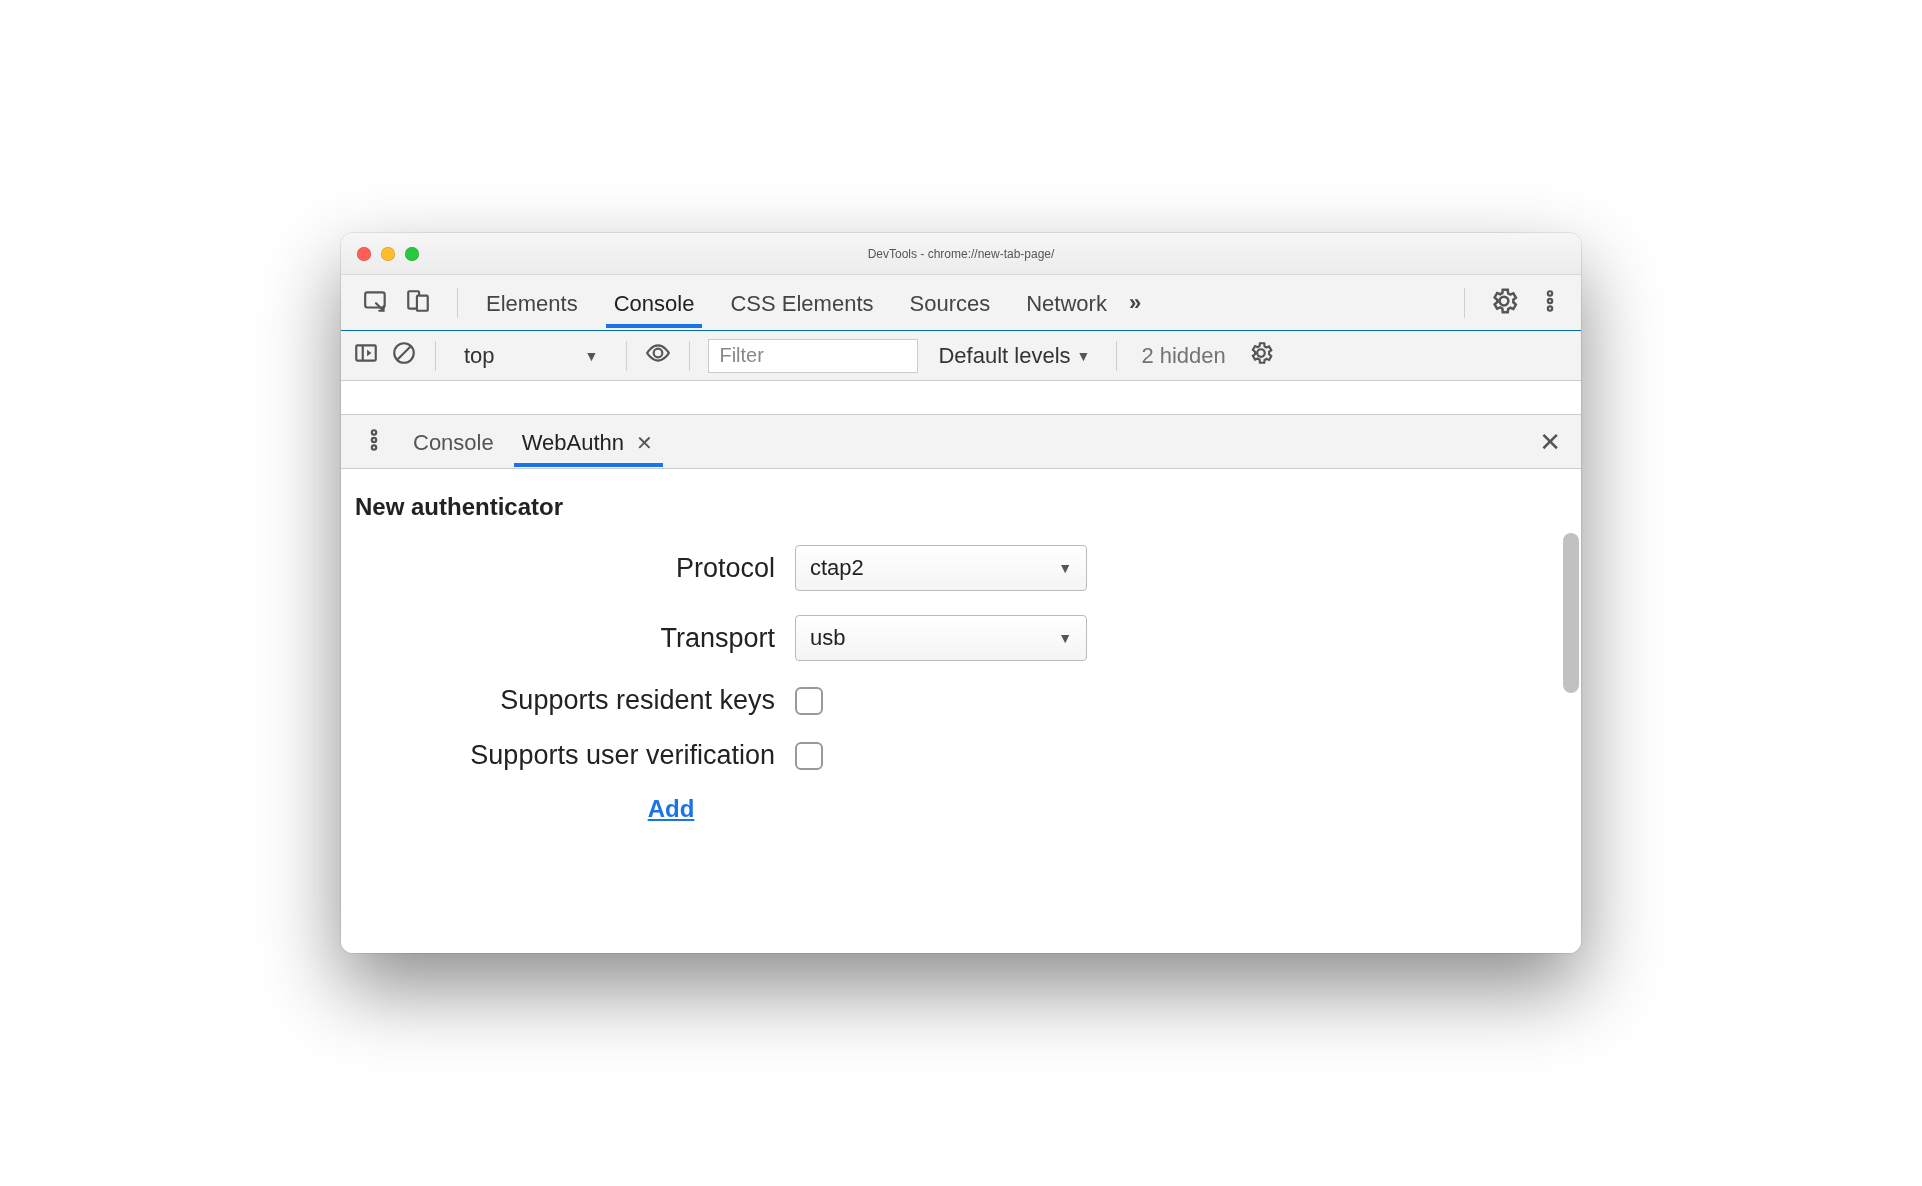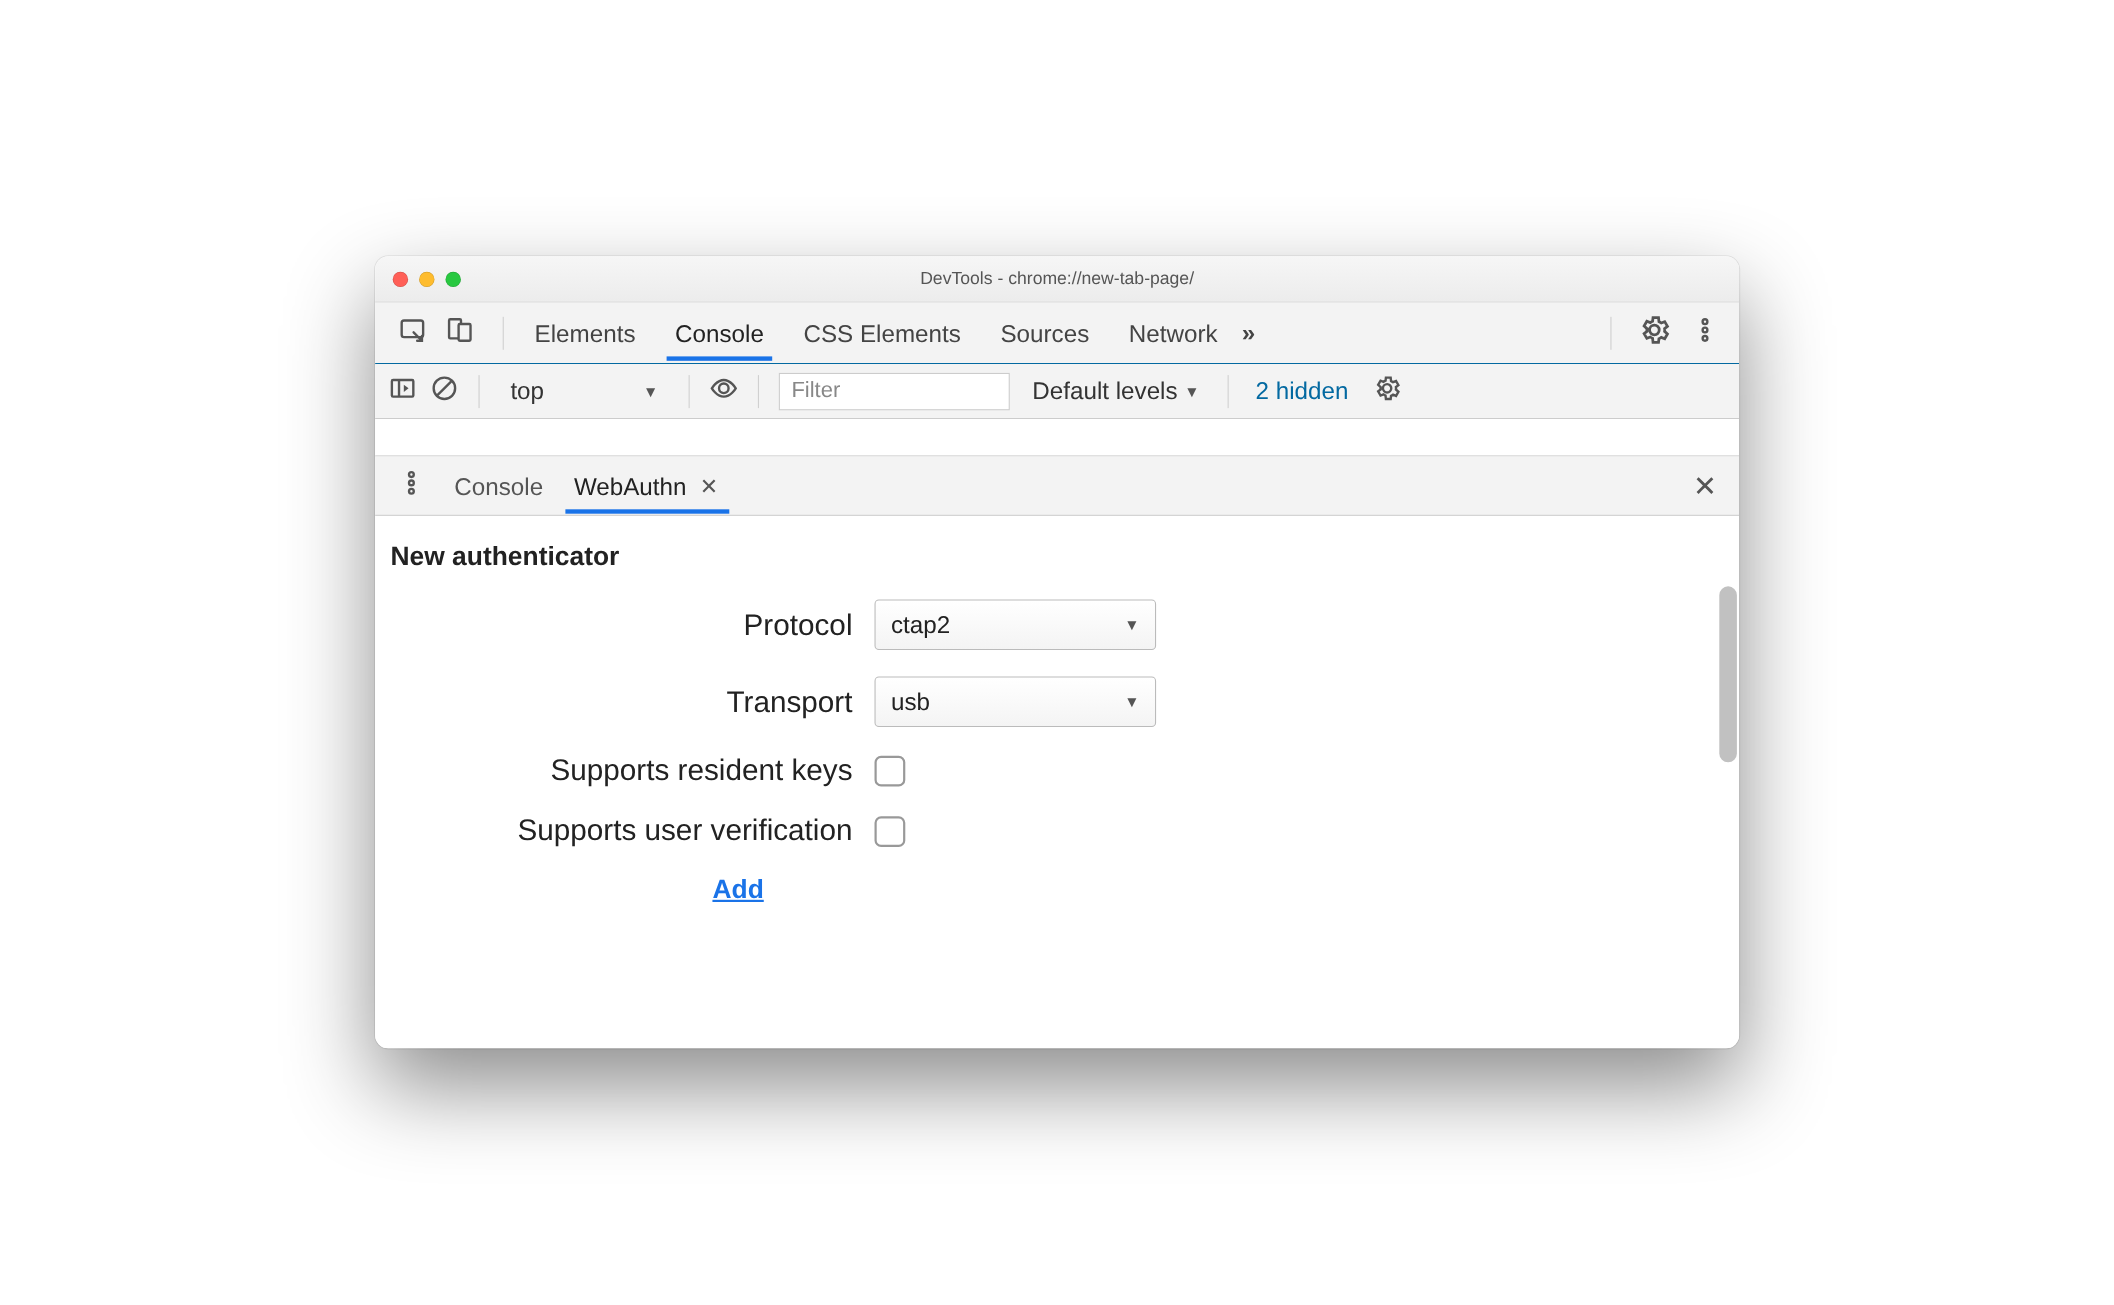--- a/index.html
+++ b/index.html
@@ -32,21 +32,21 @@
     display: flex; align-items: center;
     position: relative;
   }
   .traffic { display:flex; gap:10px; padding-left:16px; }
   .dot { width:14px; height:14px; border-radius:50%; box-shadow: inset 0 0 0 0.5px rgba(0,0,0,0.2); }
   .dot.red    { background:#ff5f57; }
   .dot.yellow { background:#febc2e; }
   .dot.green  { background:#28c840; }
   .title {
     position:absolute; left:0; right:0;
-    text-align:center; font-size:16px; color:#555; font-weight:400;
+    text-align:center; font-size:12px; color:#555; font-weight:400;
     pointer-events:none;
   }
   
   .tabstrip {
     height: 56px;
     background:#f3f3f3;
     border-bottom:1px solid #0369a1;
     display:flex; align-items:center;
     padding: 0 10px;
     gap: 8px;
@@ -79,21 +79,21 @@
     padding:4px 10px; cursor:pointer;
     font-size:22px; color:#333;
   }
   .filter-input {
     width:210px; height:34px;
     border:1px solid #ccc; background:#fff;
     font-size:20px; padding:2px 10px; color:#333;
   }
   .filter-input::placeholder { color:#888; }
   .levels-select { display:flex; align-items:center; gap:6px; font-size:22px; color:#333; padding:0 8px; cursor:pointer;}
-  .hidden-note { color:#0369a1; font-size:22px; padding:0 6px;text-align:center; }
+  .hidden-note { color:#737373; font-size:22px; padding:0 6px;text-align:center; }
   .gear-sm { padding:0 4px; }
   
   .console-area { height:34px; background:#fff; border-bottom:1px solid #ccc; }
   
   .drawer-tabs {
     height:54px; background:#f3f3f3; border-bottom:1px solid #ccc;
     display:flex; align-items:center; padding:0 10px; gap:4px;
   }
   .kebab { padding:0 10px; }
   .drawer-tab {
@@ -116,21 +116,21 @@
   }
   .heading { font-size:24px; font-weight:700; color:#222; margin:0 0 24px 0; }
   .form-row {
     display:flex; align-items:center; gap:20px;
     margin-bottom:24px;
   }
   .form-row .lbl {
     width:420px; text-align:right; font-size:27px; color:#222;
   }
   .select {
-    width:256px; height:46px;
+    width:292px; height:46px;
     border:1px solid #bbb; border-radius:4px;
     background:linear-gradient(#fff,#f4f4f4);
     display:flex; align-items:center; justify-content:space-between;
     padding:0 14px; font-size:22px; color:#222; cursor:pointer;
   }
   .checkbox {
     width:28px; height:28px; border:2px solid #999; border-radius:6px;
     background:#fff; cursor:pointer;
   }
   .add-link {

